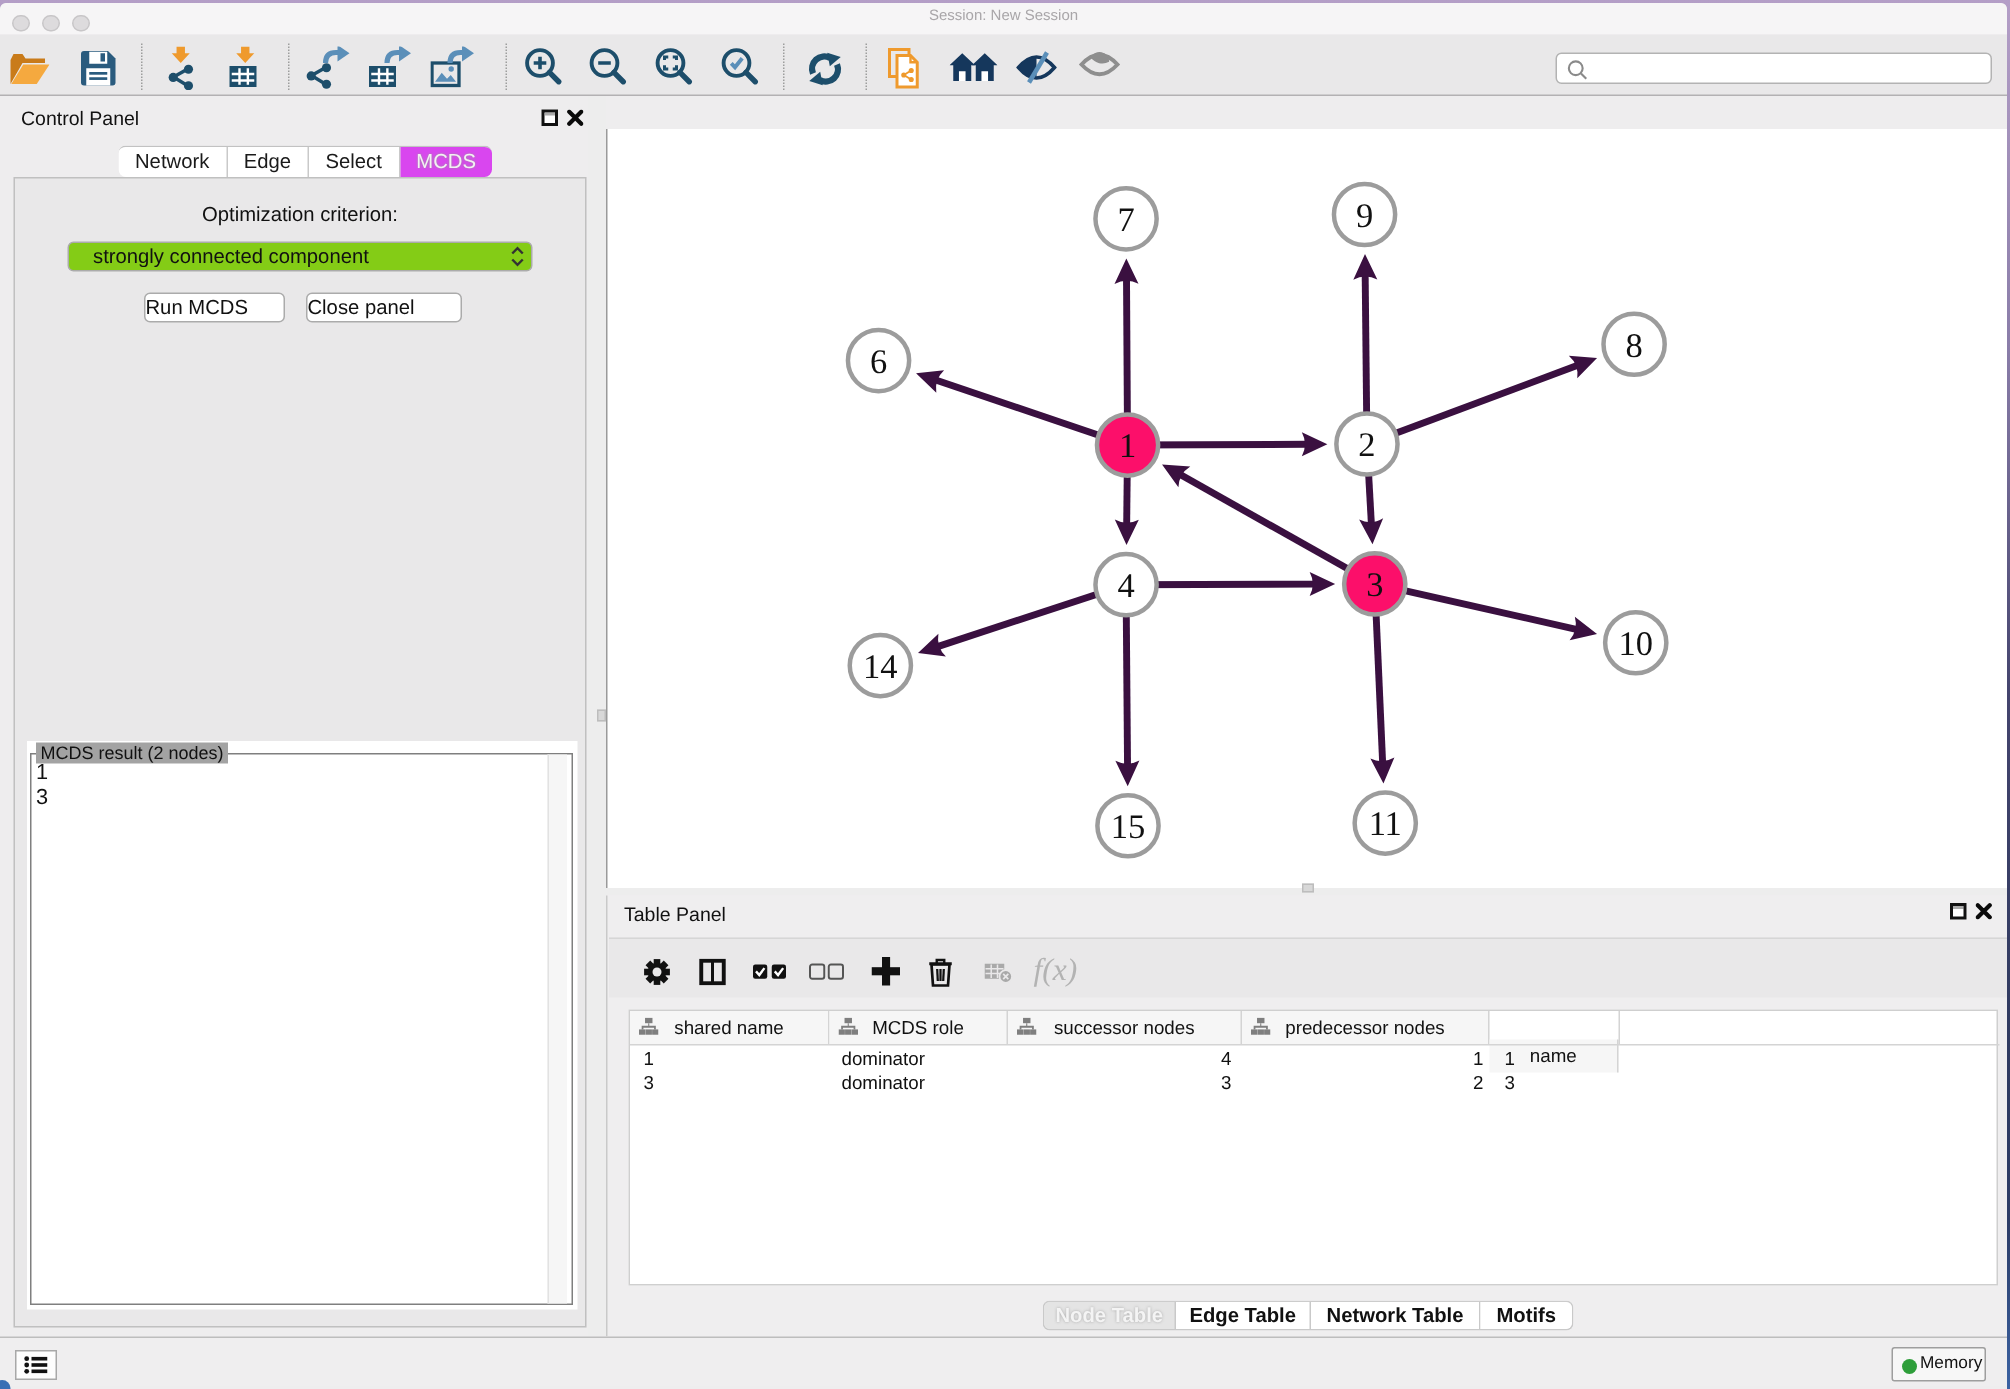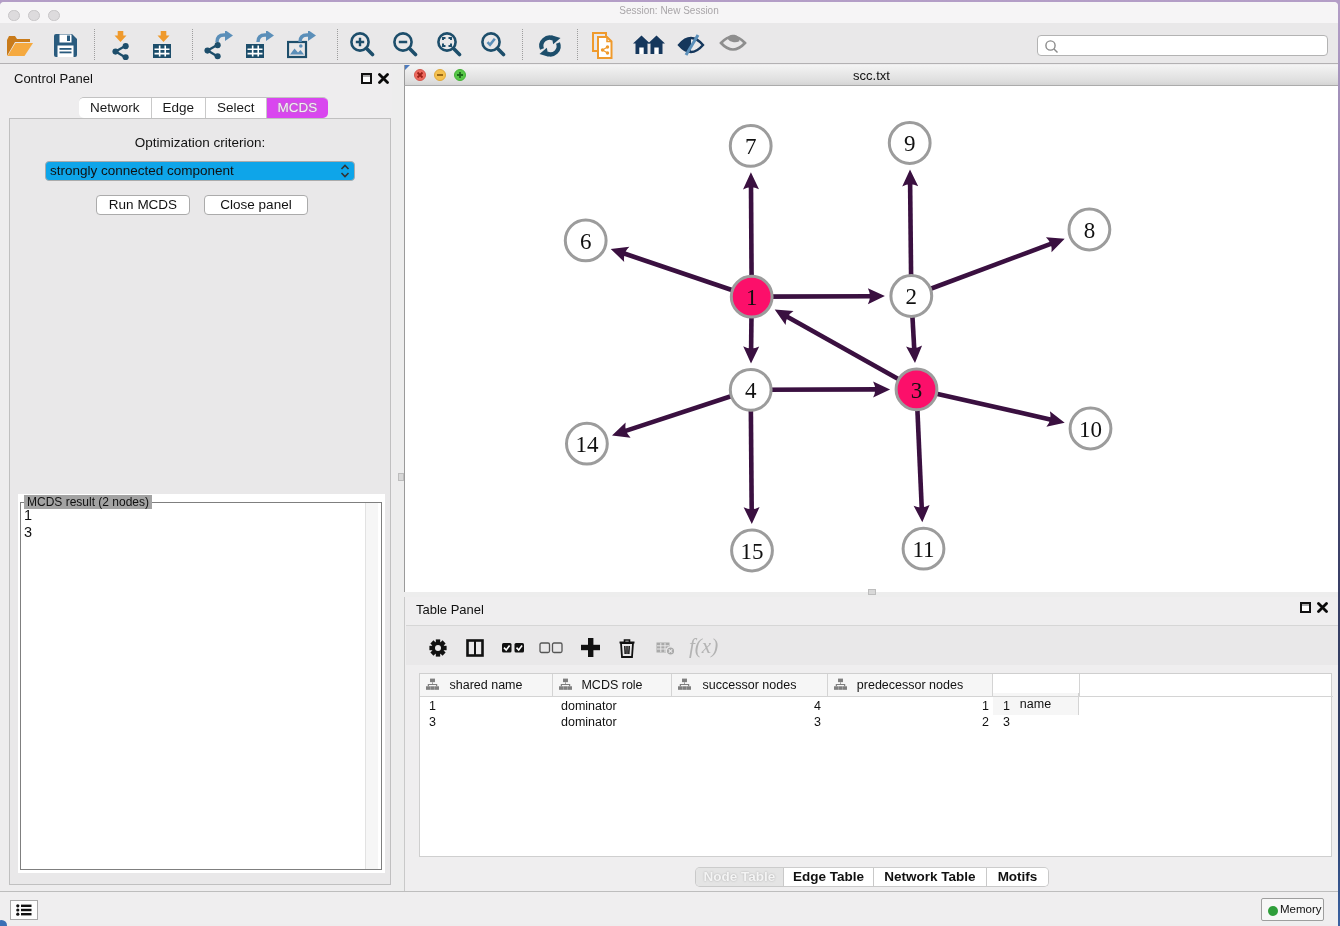--- a/index.html
+++ b/index.html
@@ -19,22 +19,22 @@
 #scctitle { position:absolute; left:0; top:1px; width:934px; height:21px; background:linear-gradient(180deg,#f4f4f4,#dedede 80%,#d4d4d4); border-bottom:1px solid #ababab; border-left:1px solid #9a9a9a; }
 #canvas { position:absolute; left:0; top:22px; width:934px; height:506px; background:#fff; border-left:1px solid #9a9a9a; }
 #hgutter { position:absolute; left:0; top:528px; width:934px; height:5px; background:#ededed; }
 #tpanel { position:absolute; left:0; top:533px; width:934px; height:294px; background:#efeeef; border-left:1px solid #c9c9c9; }
 .ptitle { font-size:13px; color:#111; }
 .wlight { position:absolute; top:4px; width:12px; height:12px; border-radius:50%; }
 
 #cptabs { position:absolute; left:79px; top:33px; height:20.5px; display:flex; border-radius:5px; overflow:hidden; border-top:1px solid #c2c2c2; }
 .cptab { height:100%; background:#fff; color:#1a1a1a; font-size:13.5px; line-height:19px; padding:0 11px; border-right:1px solid #c9c9c9; }
 #tabcontent { position:absolute; left:9px; top:53.5px; width:382px; height:767px; background:#e9e8e9; border:1px solid #c0c0c0; }
-select#crit { position:absolute; left:35px; top:42px; width:310px; height:20px; font-size:13.5px; font-family:"Liberation Sans",sans-serif; background:#0ea5e9; border:1px solid #ababab; border-radius:4px; -webkit-appearance:none; appearance:none; padding-left:4px; color:#111; }
-.btn { position:absolute; height:20px; background:#fff; border:1px solid #ababab; border-radius:4px; font-size:13.5px; text-align:center; line-height:18px; color:#111; }
+select#crit { position:absolute; left:35px; top:42px; width:310px; height:20px; font-size:13.5px; font-family:"Liberation Sans",sans-serif; background:#84cc16; border:1px solid #ababab; border-radius:4px; -webkit-appearance:none; appearance:none; padding-left:16px; color:#111; }
+.btn { position:absolute; height:20px; background:#fff; border:1px solid #ababab; border-radius:4px; font-size:13.5px; text-align:left; line-height:18px; color:#111; }
 #mcdsbox { position:absolute; left:8px; top:375px; width:367px; height:379px; background:#fff; }
 #mcdsborder { position:absolute; left:2px; top:8px; width:362px; height:368px; border:1px solid #7f7f7f; }
 #mcdslegend { position:absolute; left:6px; top:1px; background:#a3a3a3; padding:0 3px; font-size:12px; color:#111; }
 #mcdsscroll { position:absolute; right:7px; top:9px; width:13px; height:366px; background:#f6f6f6; border-left:1px solid #e2e2e2; }
 
 #ttoolbar { position:absolute; left:1px; top:28px; width:932px; height:40px; background:#e9e8e9; border-top:1px solid #d6d6d6;text-align:center; }
 #ttable { position:absolute; left:14px; top:76px; width:913px; height:184px; background:#fff; border:1px solid #cfcfcf; }
 .hdrcell { position:absolute; top:0; height:22px; border-right:1px solid #d4d4d4; font-size:12.5px; color:#111; text-align:center; line-height:22px; background:#f6f6f6; }
 .rowcell { position:absolute; font-size:12.5px; color:#111; height:16px; line-height:16px; }
 #btabs { position:absolute; left:290px; top:270px; height:19.5px; display:flex; border-radius:5px; overflow:hidden; border:1px solid #c9c9c9; border-top:1px solid #cccccc; }
@@ -227,33 +227,20 @@
         <div style="position:absolute;left:6px;top:13.5px;font-size:14.5px;line-height:17px;color:#111;">1<br>3</div>
         <div id="mcdsscroll"></div>
       </div>
     </div>
   </div>
   <div id="vgutter">
       <div style="position:absolute;left:6px;top:409px;width:6px;height:8px;background:#d8d8d8;border:1px solid #bdbdbd;"></div>
     </div>
 
   <div id="netarea">
-    <div id="scctitle">
-        <div style="position:absolute;left:0;top:0;width:0;height:0;border-left:5px solid #4d7bbf;border-bottom:5px solid transparent;"></div>
-      <div class="wlight" style="left:9px;background:#ee6a5f;border:1px solid #d3584e;"></div>
-      <div class="wlight" style="left:29px;background:#f5c14f;border:1px solid #dfa93c;"></div>
-      <div class="wlight" style="left:49px;background:#57c748;border:1px solid #43b237;"></div>
-      <svg style="position:absolute;left:9px;top:4px" width="52" height="12" viewBox="0 0 52 12">
-<path d="M3.5 3.5 L8.5 8.5 M8.5 3.5 L3.5 8.5" stroke="#9c2018" stroke-width="1.8"></path>
-<line x1="23" y1="6" x2="29" y2="6" stroke="#9a6a15" stroke-width="1.8"></line>
-<line x1="43" y1="6" x2="49" y2="6" stroke="#1c691c" stroke-width="1.8"></line>
-<line x1="46" y1="3" x2="46" y2="9" stroke="#1c691c" stroke-width="1.8"></line>
-</svg>
-      <div style="position:absolute;top:3px;left:0;width:100%;text-align:center;font-size:13px;color:#111;">scc.txt</div>
-    </div>
     <div id="canvas">
       <svg width="934" height="506" viewBox="0 0 934 506">
 <g stroke="#3a1040" stroke-width="4.6">
 <line x1="346.7" y1="210.7" x2="346.0" y2="99.1"></line>
 <line x1="346.7" y1="210.7" x2="217.8" y2="167.0"></line>
 <line x1="346.7" y1="210.7" x2="467.1" y2="210.2"></line>
 <line x1="346.7" y1="210.7" x2="346.1" y2="264.6"></line>
 <line x1="506.3" y1="210.0" x2="505.1" y2="96.2"></line>
 <line x1="506.3" y1="210.0" x2="647.7" y2="157.2"></line>
 <line x1="506.3" y1="210.0" x2="509.3" y2="264.2"></line>

